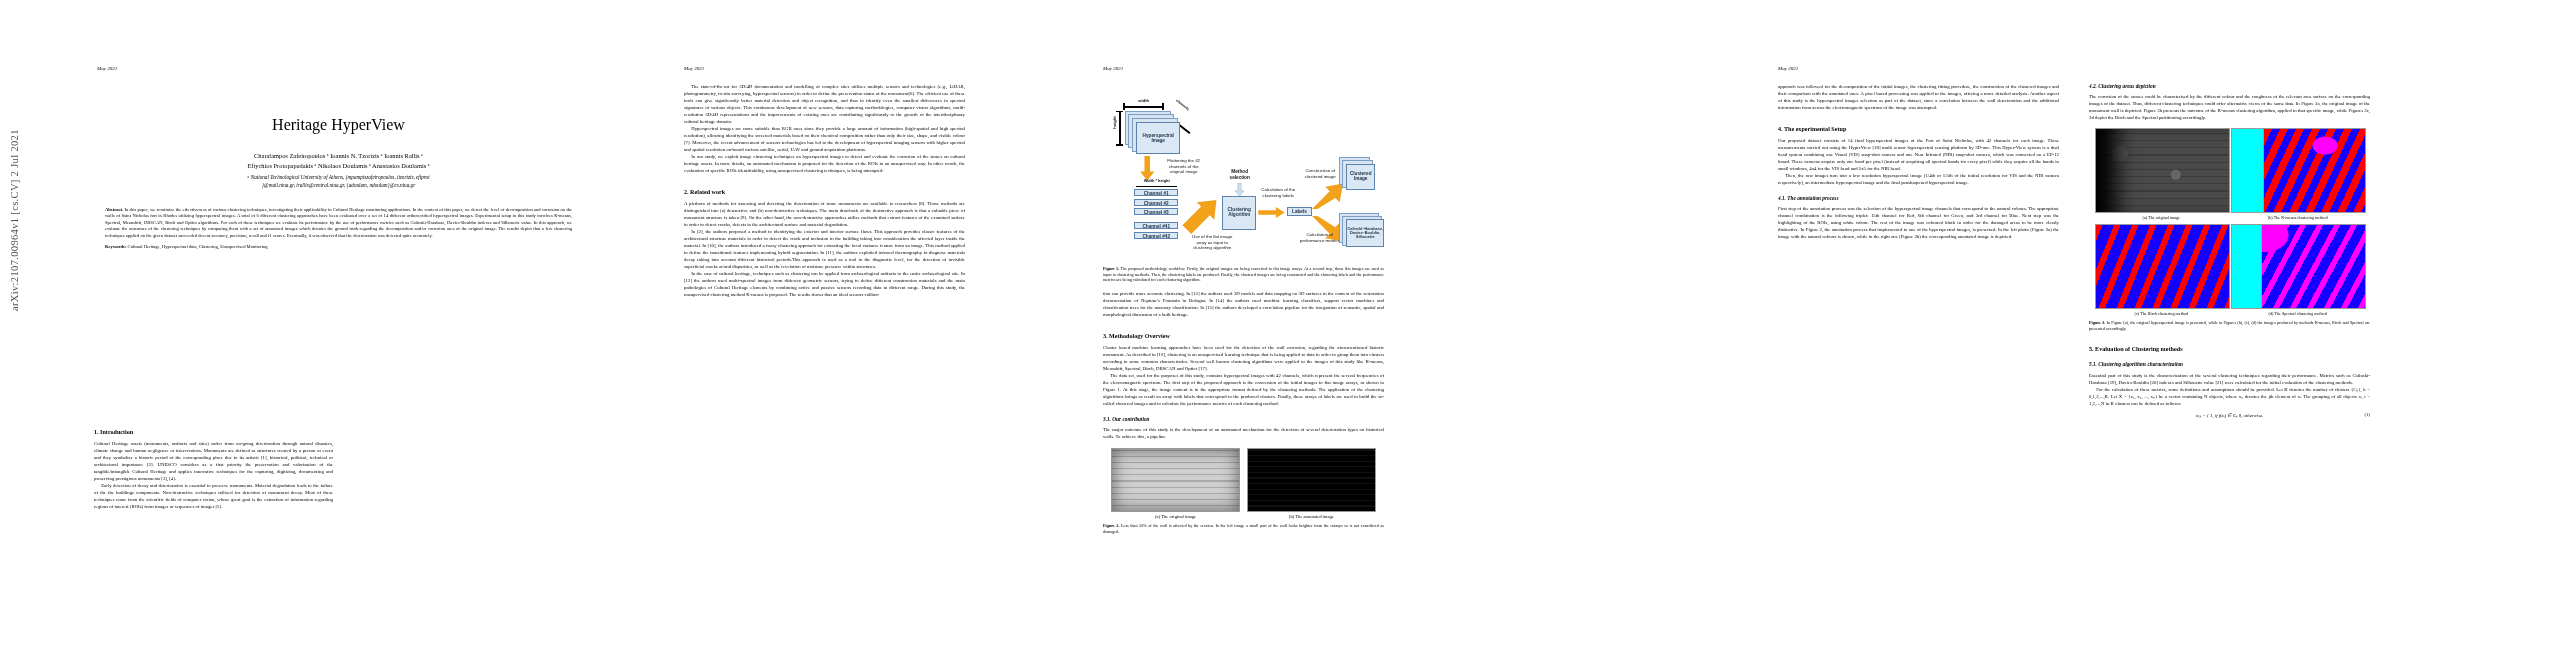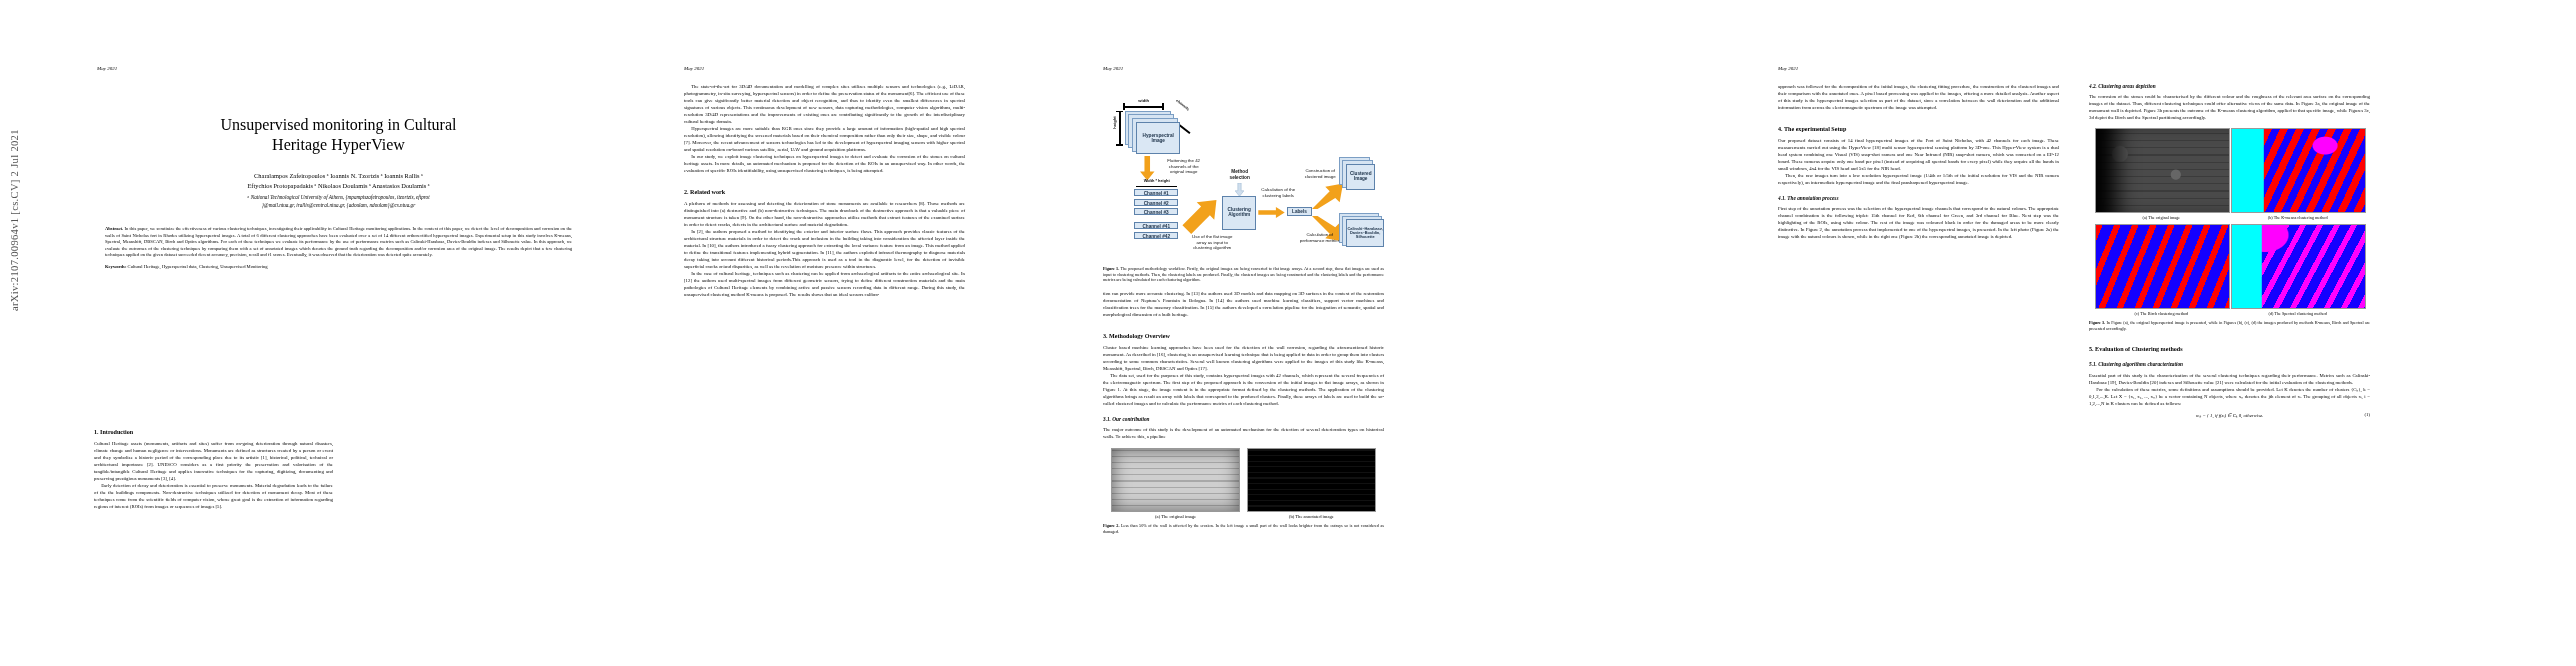--- a/index.html
+++ b/index.html
@@ -114,21 +114,20 @@
 </style>
 </head>
 <body>
 
 <div class="arxiv">arXiv:2107.00964v1  [cs.CV]  2 Jul 2021</div>
 
 <div class="page" id="page1">
   <div class="pg-head">May 2021</div>
 
   <div class="title">
-    <div>Unsupervised monitoring in Cultural</div>
     <div>Heritage HyperView</div>
   </div>
 
   <div class="authors">
     <div>Charalampos Zafeiropoulos ᵃ Ioannis N. Tzortzis ᵃ Ioannis Rallis ᵃ</div>
     <div>Eftychios Protopapadakis ᵃ Nikolaos Doulamis ᵃ Anastasios Doulamis ᵃ</div>
   </div>
   <div class="affil">
     <div>ᵃ National Technological University of Athens, {mpampiszafeiropoulos, itzortzis, eftprot</div>
     <div>}@mail.ntua.gr, irallis@central.ntua.gr, {adoulam, ndoulam}@cs.ntua.gr</div>

